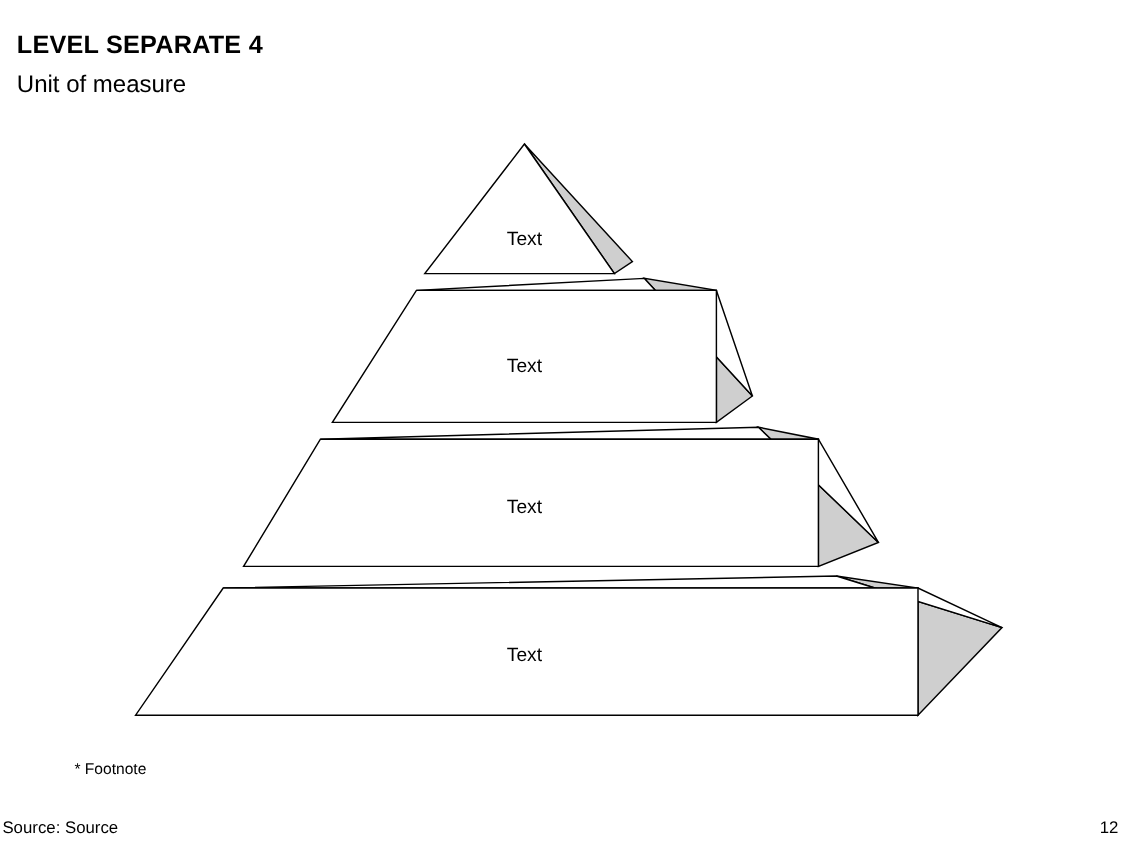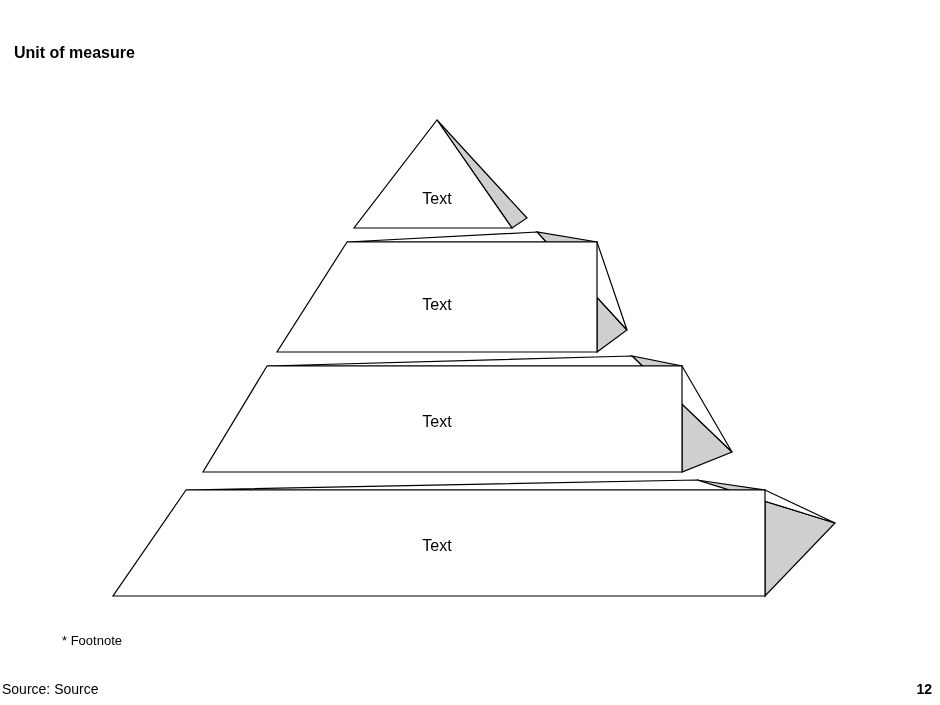--- a/index.html
+++ b/index.html
@@ -25,23 +25,23 @@
     left: 14px;
     top: 26px;
     font-size: 21px;
     font-weight: bold;
     letter-spacing: 0.2px;
     white-space: nowrap;
   }
   #slide-subtitle {
     position: absolute;
     left: 14px;
-    top: 44px;
-    font-size: 16px;
-    font-weight: bold;
+    top: 60px;
+    font-size: 20px;
+    font-weight: normal;
     white-space: nowrap;
   }
   #footnote {
     position: absolute;
     left: 62px;
     top: 633px;
     font-size: 13px;
     white-space: nowrap;
   }
   #source-line {
@@ -50,21 +50,20 @@
     top: 681px;
     font-size: 14px;
     white-space: nowrap;
   }
   #page-number {
     position: absolute;
     right: 8px;
     top: 681px;
     font-size: 14px;
     white-space: nowrap;
-    font-weight: bold;
   }
   #pyramid-svg {
     position: absolute;
     left: 0;
     top: 0;
     width: 940px;
     height: 705px;
   }
   .face-front {
     fill: #ffffff;
@@ -90,20 +89,21 @@
     fill: #000000;
     text-anchor: middle;
     dominant-baseline: middle;
   }
 </style>
 </head>
 <body>
 
 <div class="slide">
 
+  <div id="slide-title">LEVEL SEPARATE 4</div>
 
   <div id="slide-subtitle">Unit of measure</div>
 
   <svg id="pyramid-svg" viewBox="0 0 940 705">
 
     <g>
       <polygon class="face-side" points="437,120 527,218 512,228"></polygon>
       <polygon class="face-front" points="437,120 512,228 354,228"></polygon>
       <text class="level-label" y="200" x="437">Text</text>
     </g>

